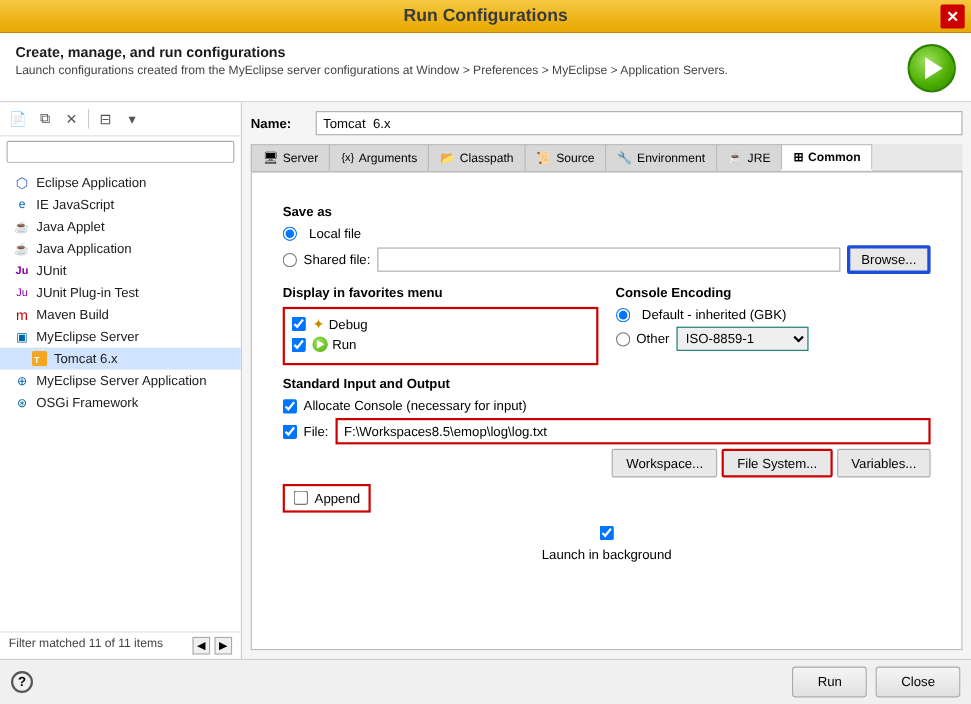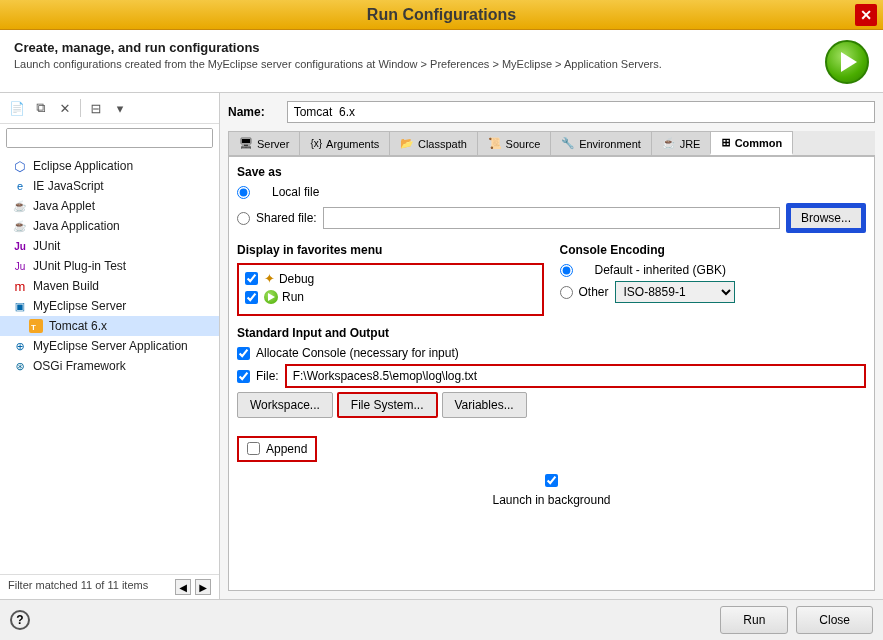--- a/index.html
+++ b/index.html
@@ -213,46 +213,46 @@
       font-weight: bold;
       z-index: 1;
     }
 
     
     .tab-content {
       flex: 1;
       background: white;
       border: 1px solid #bbb;
       border-top: none;
-      padding: 8px;
+      padding: 28px;
       overflow-y: auto;
     }
 
     .section-label { font-size: 12px; font-weight: bold; margin-bottom: 6px; }
-    .radio-row { display: flex; align-items: center; gap: 22px; margin-bottom: 4px; }
+    .radio-row { display: flex; align-items: center; gap: 11px; margin-bottom: 4px; }
     .radio-row input[type=radio] { margin: 0; }
     .radio-row label { font-size: 12px; }
 
     .shared-row {
       display: flex;
       align-items: center;
       gap: 6px;
       margin-bottom: 10px;
       margin-left: 0;
     }
     .shared-input {
       flex: 1;
       border: 1px solid #aaa;
       padding: 3px 6px;
       font-size: 12px;
       outline: none;
     }
     .browse-btn {
       padding: 3px 10px;
-      border: 5px solid #1d4ed8;
+      border: 3px solid #1d4ed8;
       background: #e8e8e8;
       cursor: pointer;
       font-size: 12px;
       border-radius: 2px;
     }
 
     .two-col {
       display: flex;
       gap: 16px;
       margin-bottom: 10px;
@@ -301,21 +301,22 @@
       flex: 1;
       border: 2px solid #cc0000;
       padding: 3px 6px;
       font-size: 12px;
       outline: none;
     }
 
     .file-btns {
       display: flex;
       gap: 4px;
-      margin-bottom: 18px;
+      justify-content: flex-end;
+      margin-bottom: 6px;
     }
     .file-btn {
       padding: 4px 12px;
       border: 1px solid #aaa;
       background: #e8e8e8;
       cursor: pointer;
       font-size: 12px;
       border-radius: 2px;
     }
     .file-btn.highlighted {

